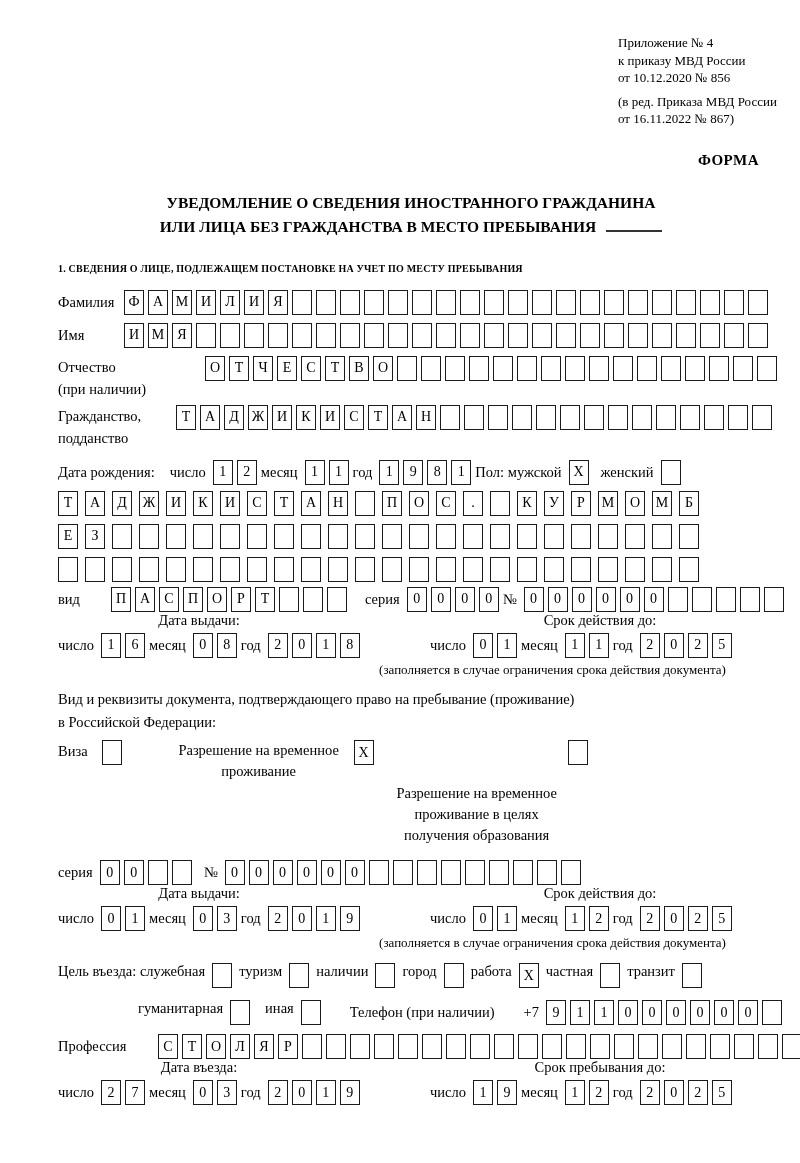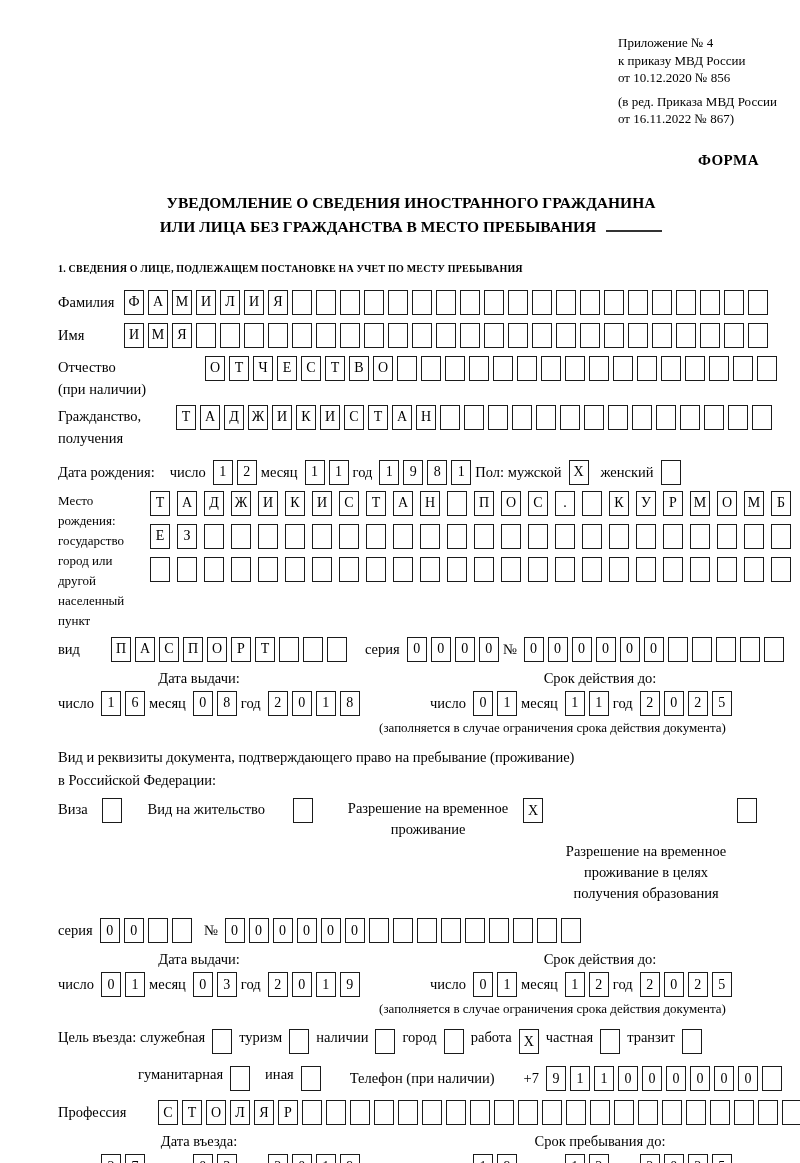--- a/index.html
+++ b/index.html
@@ -32,21 +32,21 @@
   .multirow{display:flex;align-items:flex-start;margin-top:8px;}
   .boxcol .cells{margin-top:0;}
   .boxcol .cells + .cells{margin-top:8px;}
 
   .inlbl{flex:none;margin-right:7px;}
   .sp8{width:8px;flex:none;} .sp14{width:14px;flex:none;} .sp22{width:22px;flex:none;}
 
   .center-bold{text-align:center;font-weight:bold;margin-top:10px;font-size:14.5px;}
 
   
-  .daterow{display:flex;margin-top:8px;}
+  .daterow{display:flex;}
   .datecol{flex:none;}
   .datecol.left{width:372px;}
   .datecol.right{width:340px;}
   .datehead{text-align:center;margin-bottom:4px;}
   .datehead.l{padding-right:90px;}
   .dateline{display:flex;align-items:center;}
   .note{font-size:13px;white-space:nowrap;text-align:center;margin-top:4px;margin-left:-95px;}
 
   .plain{margin-top:10px;line-height:1.6;}
 
@@ -179,21 +179,21 @@
         <span class="cell"></span>
         <span class="cell"></span>
         <span class="cell"></span>
         <span class="cell"></span>
       </span>
   </div>
 
   <div class="multirow" style="margin-top:4px;">
     <div class="lblcol w116">
       <div>Гражданство,</div>
-      <div>получения</div>
+      <div>подданство</div>
     </div>
     <span class="cells">
         <span class="cell">Т</span>
         <span class="cell">А</span>
         <span class="cell">Д</span>
         <span class="cell">Ж</span>
         <span class="cell">И</span>
         <span class="cell">К</span>
         <span class="cell">И</span>
         <span class="cell">С</span>
@@ -238,26 +238,20 @@
         <span class="cell">1</span>
       </span>
     <span class="inlbl">Пол: мужской</span>
     <span class="cell">X</span>
     <span class="sp8"></span>
     <span class="inlbl">женский</span>
     <span class="cell"></span>
   </div>
 
   <div class="multirow" style="margin-top:6px;">
-    <div class="lblcol w92" style="font-size:13px;">
-      <div>Место рождения:</div>
-      <div>государство</div>
-      <div>город или другой</div>
-      <div>населенный пункт</div>
-    </div>
     <div class="boxcol">
       <div class="cells spread">
           <span class="cell">Т</span>
           <span class="cell">А</span>
           <span class="cell">Д</span>
           <span class="cell">Ж</span>
           <span class="cell">И</span>
           <span class="cell">К</span>
           <span class="cell">И</span>
           <span class="cell">С</span>
@@ -424,25 +418,20 @@
     <div>Вид и реквизиты документа, подтверждающего право на пребывание (проживание)</div>
     <div>в Российской Федерации:</div>
   </div>
 
   <div class="permits">
     <div class="permit">
       <span class="inlbl one">Виза</span>
       <span class="cell"></span>
     </div>
     <span class="sp22"></span>
-    <div class="permit">
-      <span class="inlbl one">Вид на жительство</span>
-      <span class="sp14"></span>
-      <span class="cell"></span>
-    </div>
     <span class="sp22"></span>
     <div class="permit">
       <div class="ptxt w170">Разрешение на временное проживание</div>
       <span class="cell">X</span>
     </div>
     <span class="sp14"></span>
     <div class="permit">
       <div class="ptxt w168">Разрешение на временное проживание в целях получения образования</div>
       <span class="cell"></span>
     </div>

